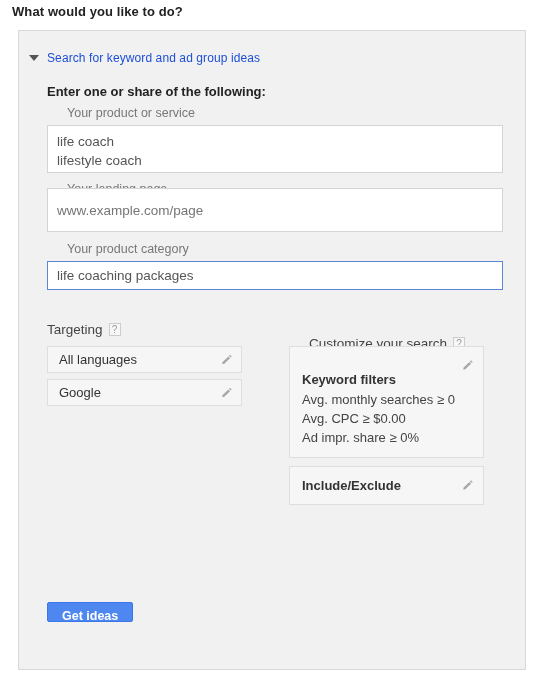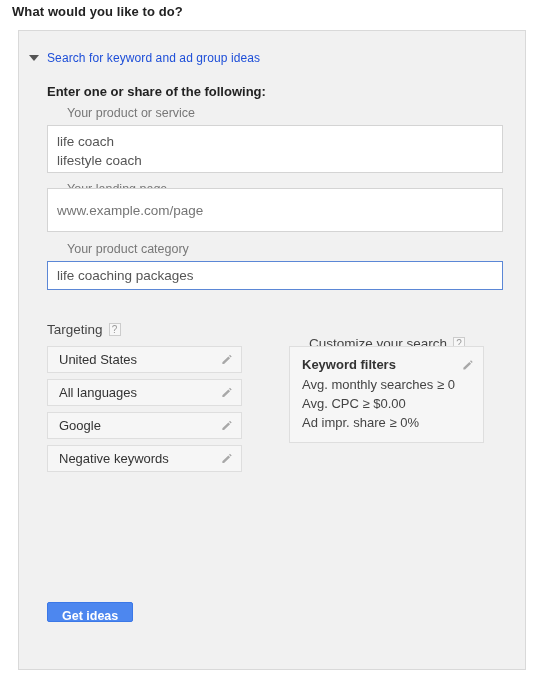--- a/index.html
+++ b/index.html
@@ -182,21 +182,21 @@
     position: absolute;
     left: 270px;
     top: 315px;
     width: 195px;
   }
   .c-box {
     position: relative;
     background: #f6f6f6;
     border: 1px solid #dedede;
     box-sizing: border-box;
-    padding: 10px 26px 10px 12px;
+    padding: 25px 26px 10px 12px;
     margin-bottom: 8px;
   }
   .c-title {
     font-size: 13px;
     font-weight: bold;
     color: #333333;
     margin-bottom: 3px;
   }
   .c-line {
     font-size: 13px;
@@ -254,67 +254,59 @@
     <span>Targeting</span>
     <span class="help">?</span>
   </div>
 
   <div class="col-head col-head-customize">
     <span>Customize your search</span>
     <span class="help">?</span>
   </div>
 
   <div class="targeting-list">
-    <div class="t-row">
-      <span>United States</span>
-      <span class="pencil">
-        <svg viewBox="0 0 16 16" width="13" height="13">
-            <path d="M12.3 1.6l2.1 2.1-1.2 1.2-2.1-2.1zM10.3 3.6l2.1 2.1L5 13H2.9v-2.1z" fill="#a8a8a8"></path>
-          </svg>
-      </span>
-    </div>
     <div class="t-row">
       <span>All languages</span>
       <span class="pencil">
         <svg viewBox="0 0 16 16" width="13" height="13">
             <path d="M12.3 1.6l2.1 2.1-1.2 1.2-2.1-2.1zM10.3 3.6l2.1 2.1L5 13H2.9v-2.1z" fill="#a8a8a8"></path>
           </svg>
       </span>
     </div>
     <div class="t-row">
       <span>Google</span>
       <span class="pencil">
         <svg viewBox="0 0 16 16" width="13" height="13">
             <path d="M12.3 1.6l2.1 2.1-1.2 1.2-2.1-2.1zM10.3 3.6l2.1 2.1L5 13H2.9v-2.1z" fill="#a8a8a8"></path>
           </svg>
       </span>
     </div>
-    <div class="t-row">
-      <span>Negative keywords</span>
-      <span class="pencil">
-        <svg viewBox="0 0 16 16" width="13" height="13">
-            <path d="M12.3 1.6l2.1 2.1-1.2 1.2-2.1-2.1zM10.3 3.6l2.1 2.1L5 13H2.9v-2.1z" fill="#a8a8a8"></path>
-          </svg>
-      </span>
-    </div>
   </div>
 
   <div class="customize-list">
 
     <div class="c-box">
       <div class="c-title">Keyword filters</div>
       <div class="c-line">Avg. monthly searches ≥ 0</div>
       <div class="c-line">Avg. CPC ≥ $0.00</div>
       <div class="c-line">Ad impr. share ≥ 0%</div>
       <span class="pencil">
         <svg viewBox="0 0 16 16" width="13" height="13">
             <path d="M12.3 1.6l2.1 2.1-1.2 1.2-2.1-2.1zM10.3 3.6l2.1 2.1L5 13H2.9v-2.1z" fill="#a8a8a8"></path>
           </svg>
       </span>
     </div>
 
 
+    <div class="c-box c-box-simple">
+      <div class="c-title">Include/Exclude</div>
+      <span class="pencil">
+        <svg viewBox="0 0 16 16" width="13" height="13">
+            <path d="M12.3 1.6l2.1 2.1-1.2 1.2-2.1-2.1zM10.3 3.6l2.1 2.1L5 13H2.9v-2.1z" fill="#a8a8a8"></path>
+          </svg>
+      </span>
+    </div>
 
   </div>
 
   <button class="btn-primary">Get ideas</button>
 
 </div>
 
 </body></html>

